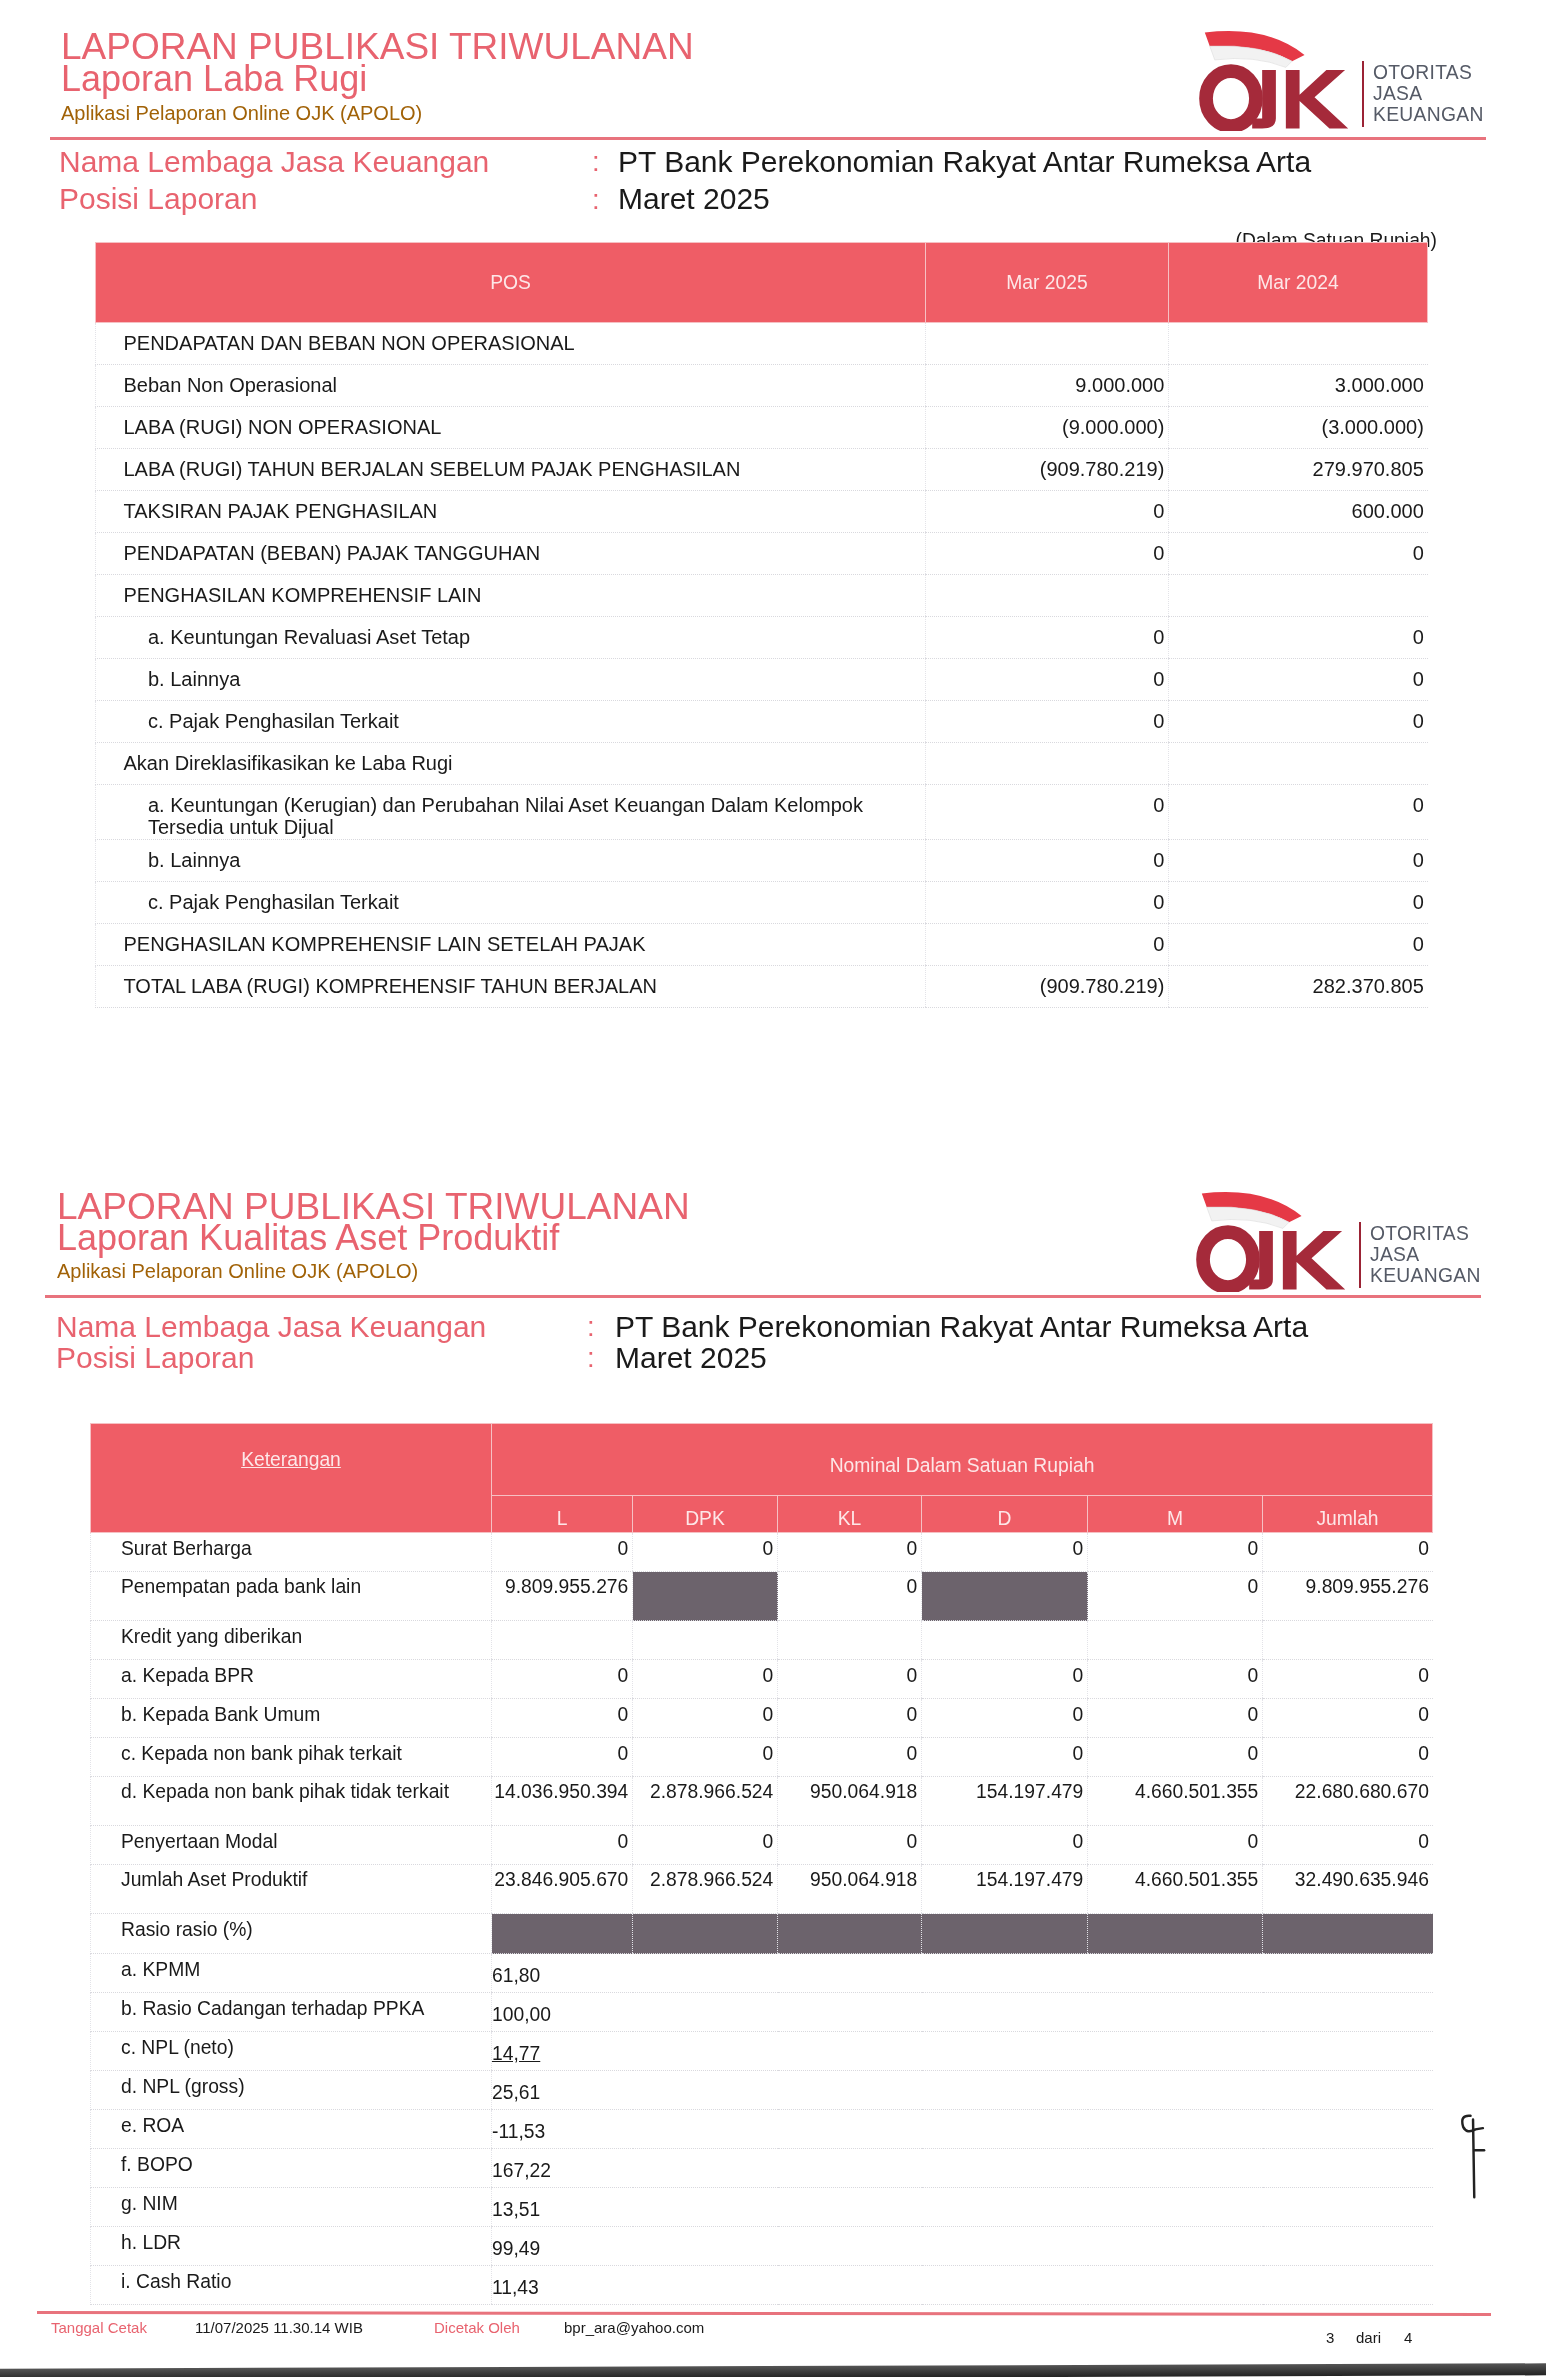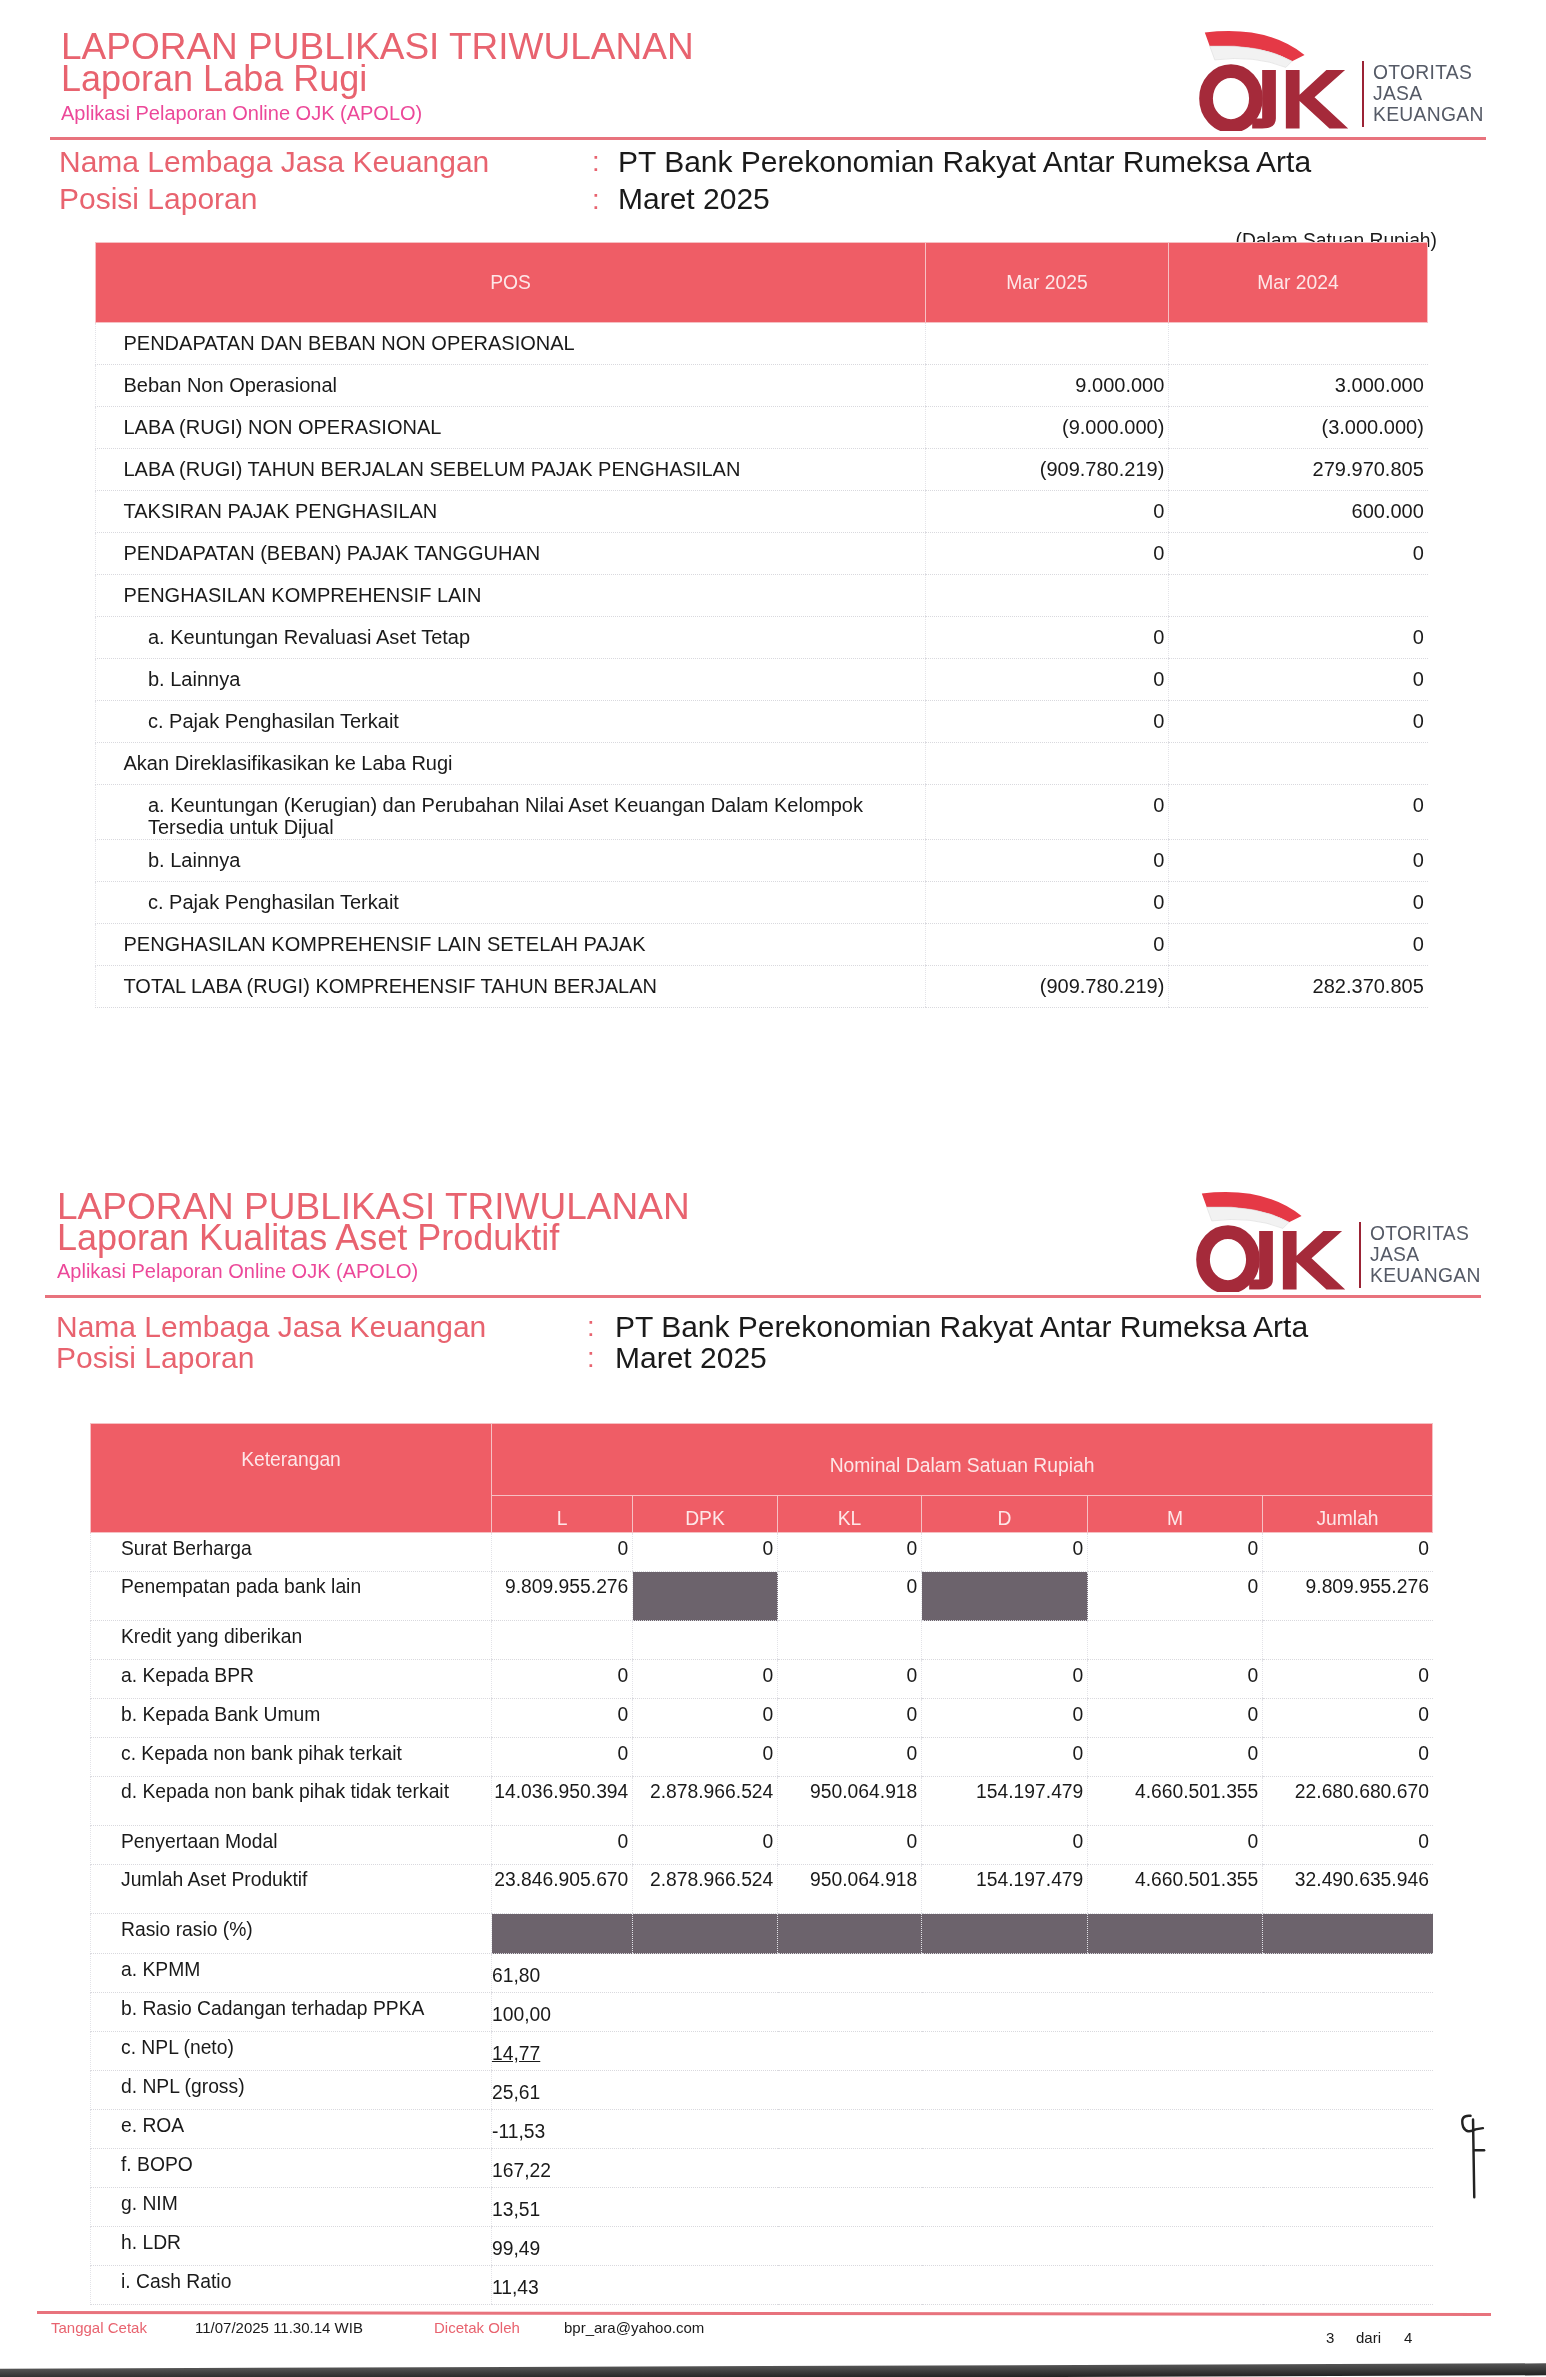--- a/index.html
+++ b/index.html
@@ -1,20 +1,20 @@
 <!DOCTYPE html>
 <html style="font-size:10px"><head>
 <meta charset="utf-8">
 <style>
   * { box-sizing: border-box; margin: 0; padding: 0; }
   html, body { width: 1546px; height: 2377px; background: #ffffff; overflow: hidden; }
   body { position: relative; font-family: "Liberation Sans", sans-serif; color: #1a1a1a; }
   .title-main { position: absolute; left: 61px; font-size: 37px; color: #e8636f; line-height: 1; letter-spacing: 0px; }
   .title-sub { position: absolute; left: 61px; font-size: 36px; color: #e8636f; line-height: 1; }
-  .app-name { position: absolute; left: 61px; font-size: 20px; color: #ec4899; }
+  .app-name { position: absolute; left: 61px; font-size: 20px; color: #a16207; }
   .rule { position: absolute; left: 50px; width: 1436px; height: 3.1px; background: #e8737d; }
 
   .logo { position: absolute; width: 287px; height: 112px; }
   .logo svg { position: absolute; left: 0; top: 0; }
   .logo-divider { position: absolute; left: 170px; top: 36px; width: 1.9px; height: 66px; background: #9b2335; }
   .logo-text { position: absolute; left: 181px; top: 37px; font-size: 19.3px; line-height: 21px; color: #555a66; letter-spacing: 0.3px; }
 
   .meta-label { position: absolute; left: 59px; font-size: 30px; color: #e8636f; }
   .meta-colon { position: absolute; font-size: 27.5px; color: #e8636f; }
   .meta-value { position: absolute; font-size: 30px; color: #1a1a1a; }
@@ -219,21 +219,21 @@
       <col style="width:401px">
         <col style="width:141px">
         <col style="width:145px">
         <col style="width:144px">
         <col style="width:166px">
         <col style="width:175px">
         <col style="width:170px">
     </colgroup>
     <thead>
       <tr>
-        <th class="top" rowspan="2" style="vertical-align:top; padding-top:25px;">Keterangan</th>
+        <th class="top" rowspan="2" style="vertical-align:top; padding-top:25px;text-decoration:underline;">Keterangan</th>
         <th class="top" colspan="6" style="padding-top:12.5px;">Nominal Dalam Satuan Rupiah</th>
       </tr>
       <tr>
         <th class="sub">L</th>
         <th class="sub">DPK</th>
         <th class="sub">KL</th>
         <th class="sub">D</th>
         <th class="sub">M</th>
         <th class="sub">Jumlah</th>
       </tr>

